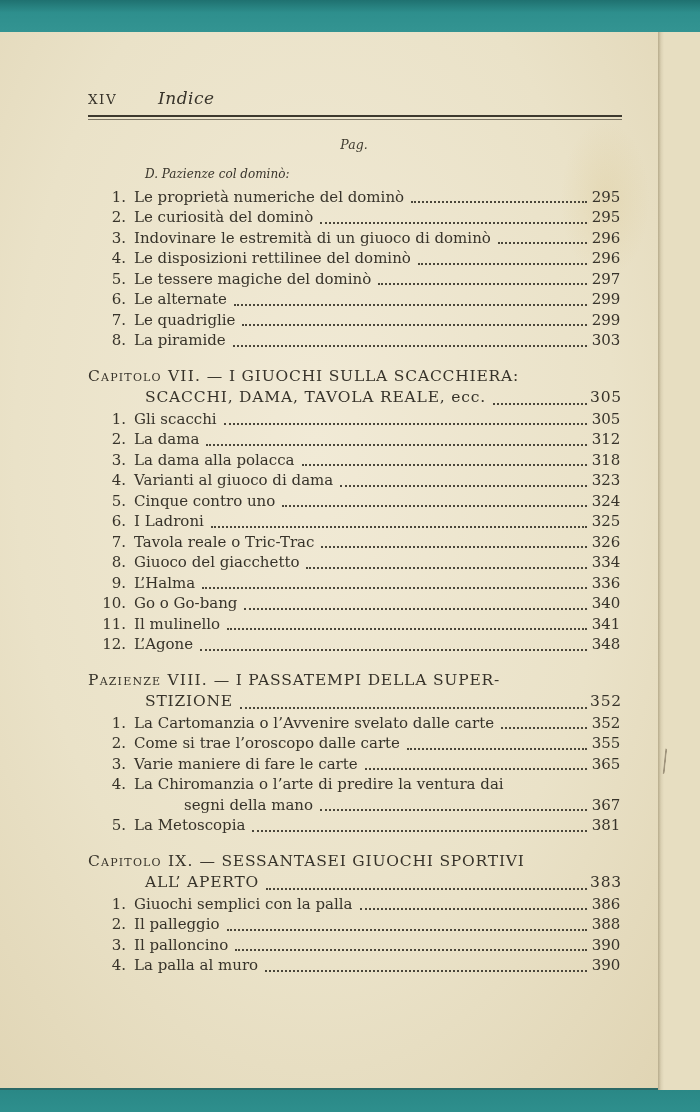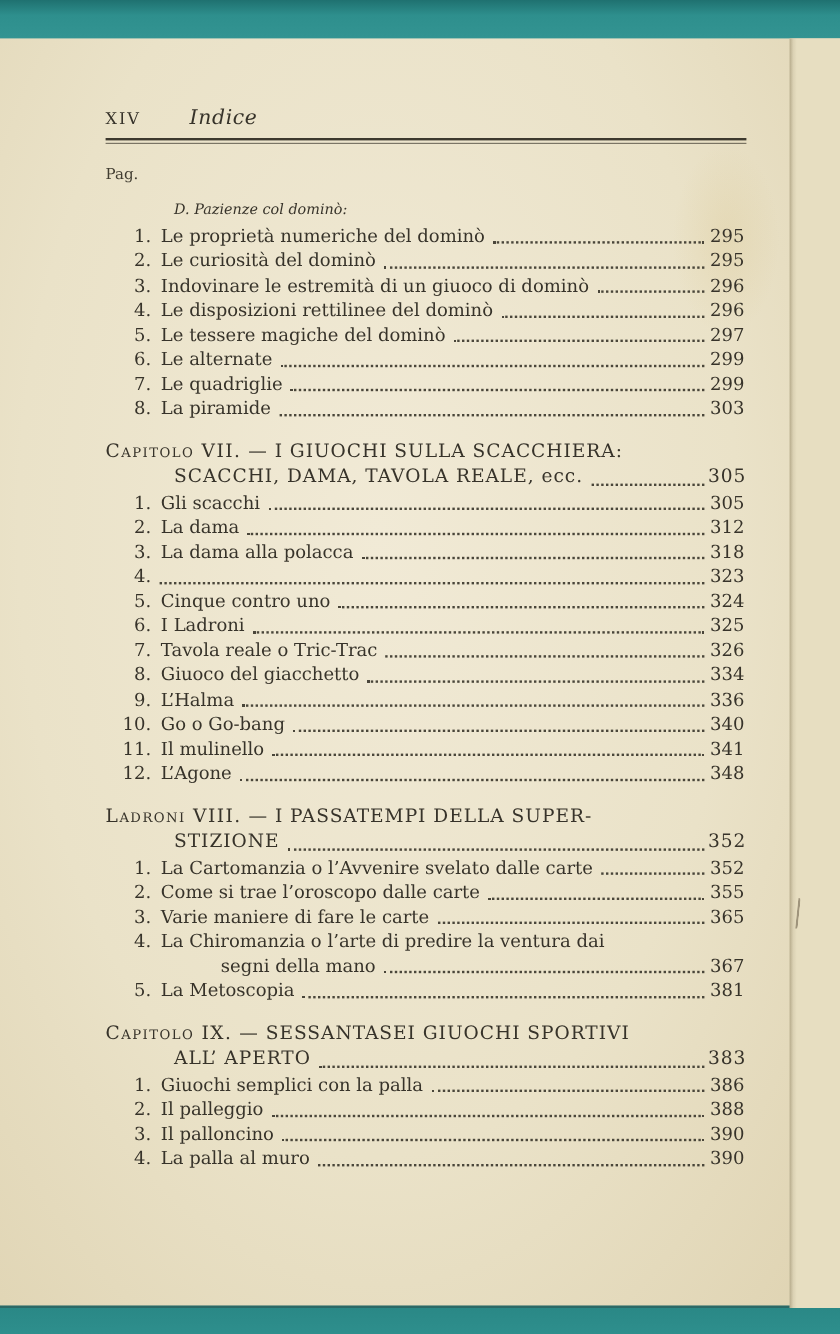--- a/index.html
+++ b/index.html
@@ -30,21 +30,21 @@
 
   .content { position:absolute; left:88px; width:534px; top:88px; }
 
   .header-row { display:flex; align-items:baseline; }
   .folio { width:70px; font-size:13.5px; letter-spacing:1.5px; }
   .running-title { flex:1; text-align:left; font-style:italic; font-size:17px; letter-spacing:0.5px; }
   .header-spacer { width:70px; }
 
   .rule { margin-top:7px; height:2px; border-top:2px solid #3d392e; border-bottom:1px solid rgba(61,57,46,0.65); }
 
-  .pag-label { text-align:left; font-size:12.5px; margin:17px 2px 12px 0; color:#403c30; }
+  .pag-label { text-align:center; font-style:italic; font-size:12.5px; margin:17px 2px 12px 0; color:#403c30; }
 
   .toc-section { margin-top:15px; }
   .toc-section:first-child { margin-top:0; }
 
   .sub-heading { font-style:italic; font-size:12px; line-height:20.5px; margin-left:57px; margin-bottom:2px; }
 
   .chap-line1 { font-size:15.5px; letter-spacing:0.8px; line-height:21.5px; }
   .chap-label { font-variant:small-caps; letter-spacing:1.2px; }
   .chap-line2 { margin-left:57px; font-size:15.5px; letter-spacing:0.8px; line-height:21.5px; }
 
@@ -150,20 +150,21 @@
             <span class="pg">312</span>
           </div>
           <div class="row entry">
             <span class="num">3.</span>
             <span class="txt">La dama alla polacca</span>
             <span class="leader"></span>
             <span class="pg">318</span>
           </div>
           <div class="row entry">
             <span class="num">4.</span>
+            <span class="txt">Varianti al giuoco di dama</span>
             <span class="leader"></span>
             <span class="pg">323</span>
           </div>
           <div class="row entry">
             <span class="num">5.</span>
             <span class="txt">Cinque contro uno</span>
             <span class="leader"></span>
             <span class="pg">324</span>
           </div>
           <div class="row entry">
@@ -203,21 +204,21 @@
             <span class="pg">341</span>
           </div>
           <div class="row entry">
             <span class="num">12.</span>
             <span class="txt">L’Agone</span>
             <span class="leader"></span>
             <span class="pg">348</span>
           </div>
         </section>
         <section class="toc-section">
-          <div class="chap-line1"><span class="chap-label">Ladroni VIII.</span> <span class="chap-title">— I PASSATEMPI DELLA SUPER-</span></div>
+          <div class="chap-line1"><span class="chap-label">Pazienze VIII.</span> <span class="chap-title">— I PASSATEMPI DELLA SUPER-</span></div>
           <div class="chap-line2 row">
             <span class="chap-title">STIZIONE</span>
             <span class="leader"></span>
             <span class="pg">352</span>
           </div>
           <div class="row entry">
             <span class="num">1.</span>
             <span class="txt">La Cartomanzia o l’Avvenire svelato dalle carte</span>
             <span class="leader"></span>
             <span class="pg">352</span>

